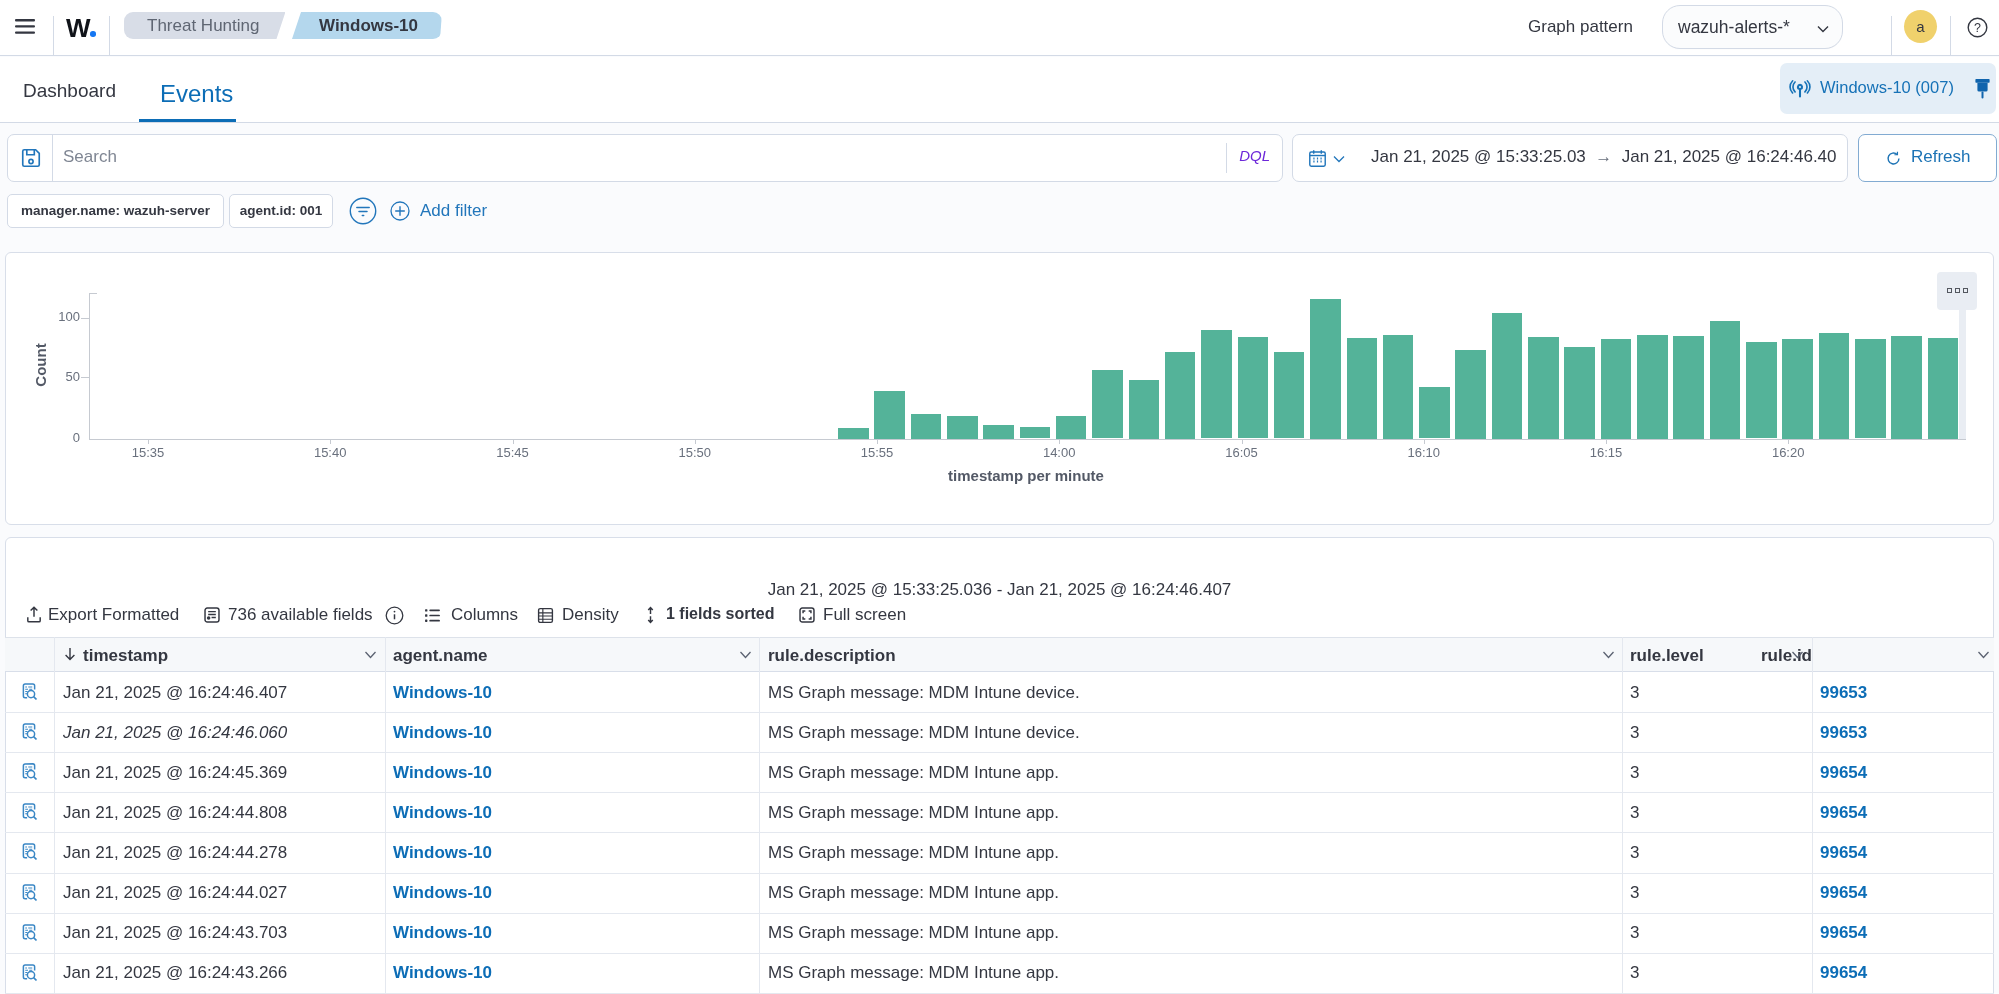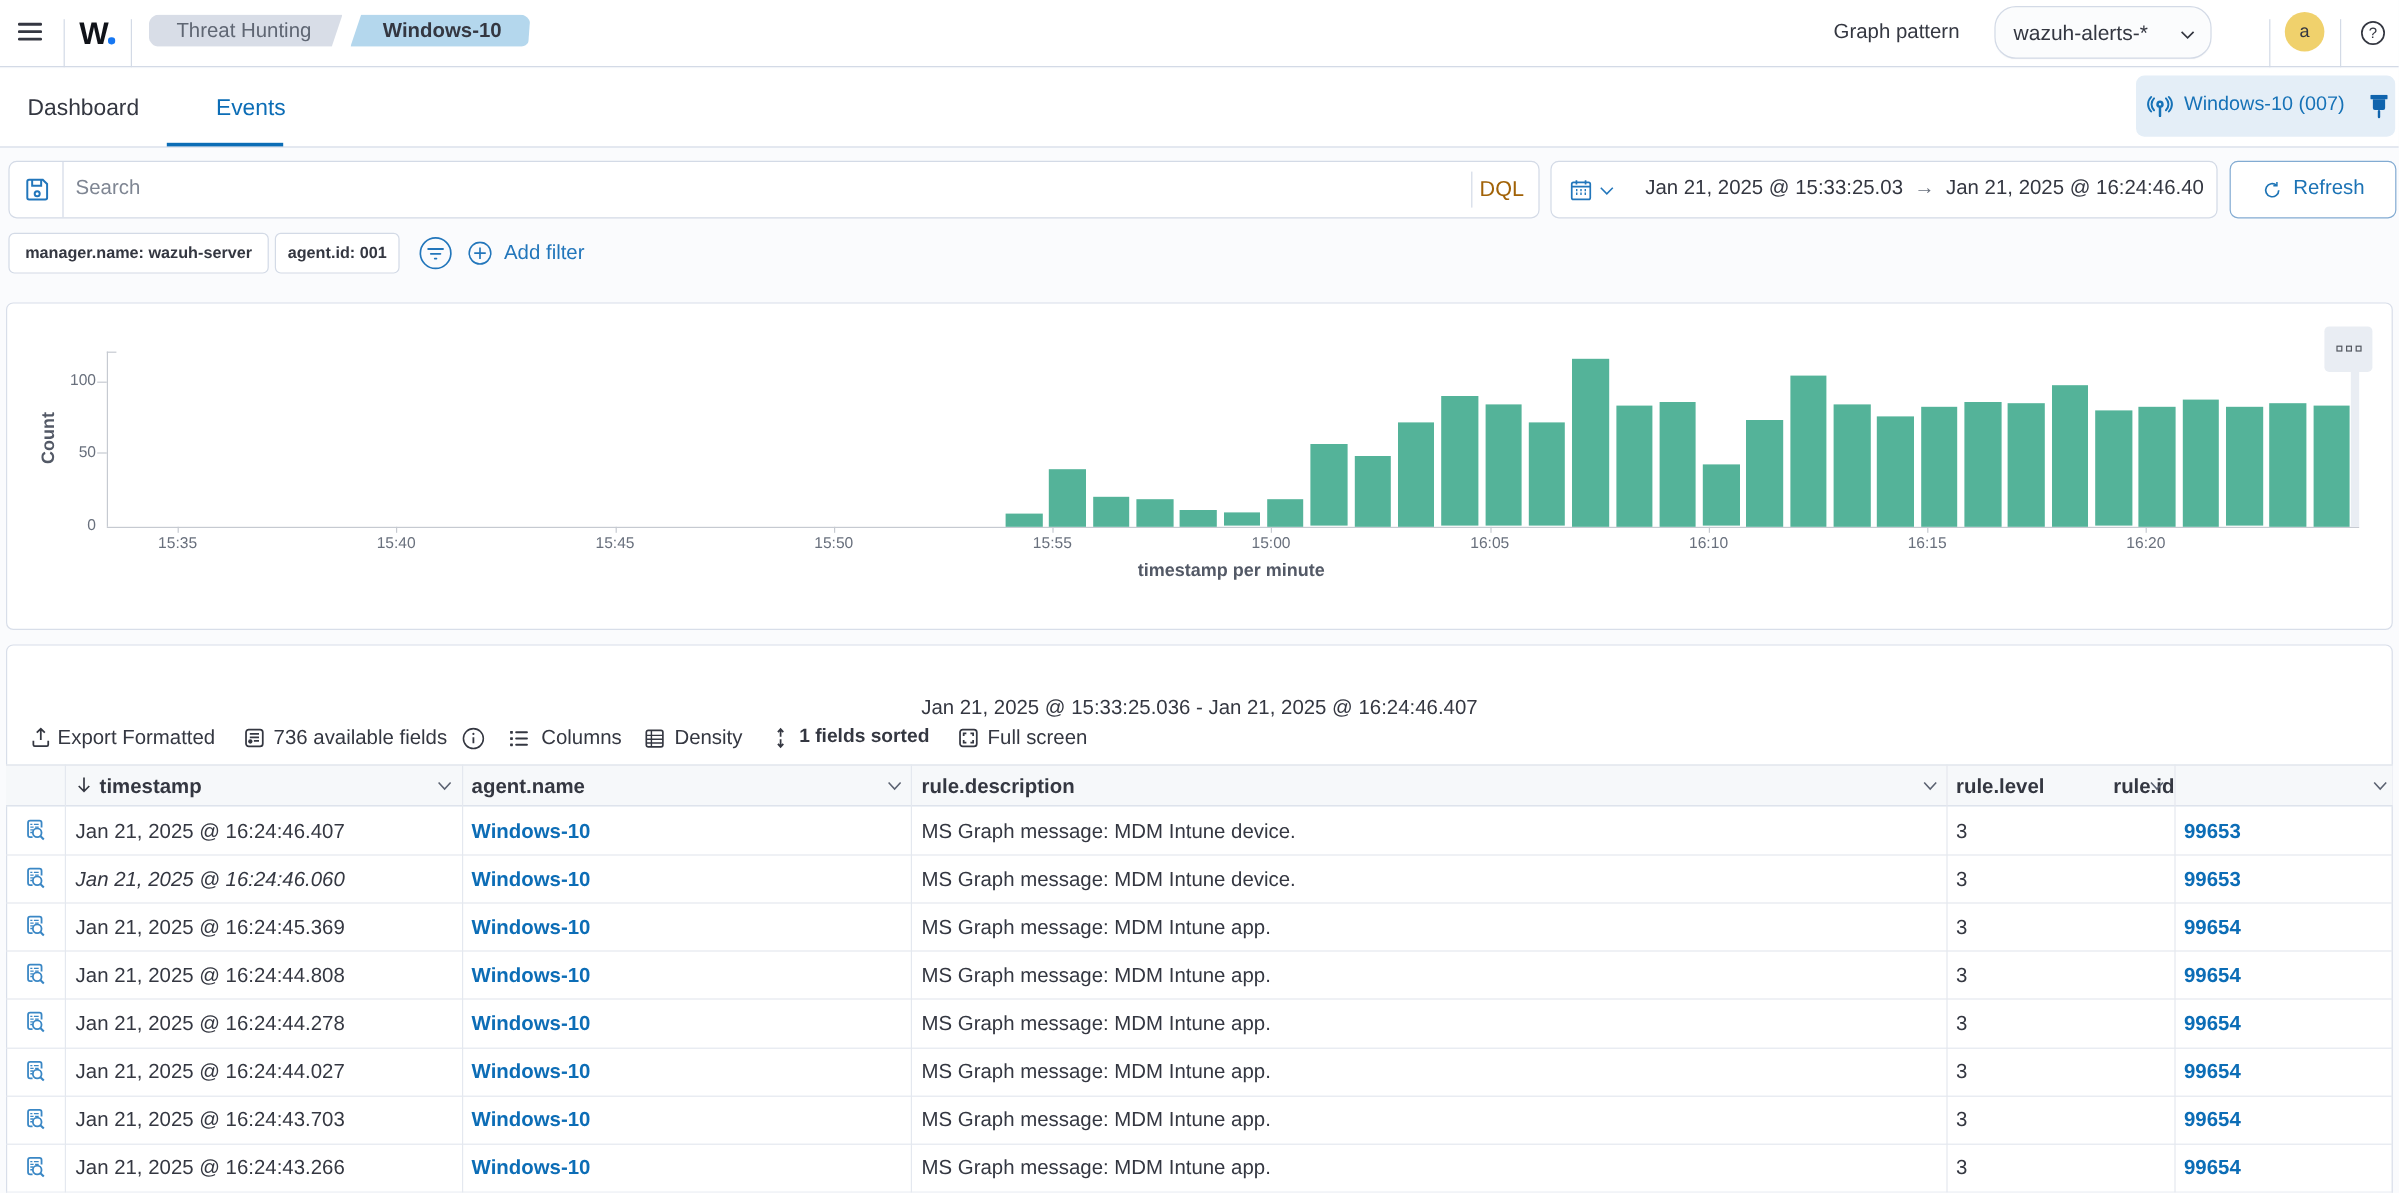--- a/index.html
+++ b/index.html
@@ -31,21 +31,21 @@
 </div>
 <div class="abs" style="left:1891px;top:16px;width:1px;height:40px;background:#d3dae6;"></div>
 <div class="abs" style="left:1904px;top:10px;width:33px;height:33px;border-radius:50%;background:#f0d16c;color:#343741;font-size:15px;text-align:center;line-height:33px;">a</div>
 <div class="abs" style="left:1950px;top:16px;width:1px;height:40px;background:#d3dae6;"></div>
 <svg class="abs" style="left:1967px;top:17px;" width="21" height="21" viewBox="0 0 21 21">
 <circle cx="10.5" cy="10.5" r="9.3" fill="none" stroke="#343741" stroke-width="1.4"></circle>
 <text x="10.5" y="15" text-anchor="middle" font-size="12.5" font-family="Liberation Sans" fill="#343741">?</text>
   </svg>
 <div class="abs" style="left:0;top:57px;width:1999px;height:66px;background:#fff;border-bottom:1px solid #d3dae6;"></div>
 <div class="abs" style="left:23px;top:80px;font-size:19px;color:#343741;">Dashboard</div>
-<div class="abs" style="left:160px;top:80px;font-size:19px;color:#0c6db6;font-weight:500;margin-left:20px;">Events</div>
+<div class="abs" style="left:160px;top:80px;font-size:24px;color:#0c6db6;font-weight:500;">Events</div>
 <div class="abs" style="left:139px;top:119px;width:97px;height:3px;background:#0c6db6;"></div>
 <div class="abs" style="left:1780px;top:63px;width:216px;height:51px;background:#e4eef7;border-radius:7px;">
 <svg class="abs" style="left:9px;top:15px;" width="22" height="22" viewBox="0 0 16 16" fill="#1672b7">
 <path d="M7.25 6.5a.75.75 0 1 1 1.5 0 .75.75 0 0 1-1.5 0Zm.75-2.25a2.25 2.25 0 0 0-.75 4.372V13.5a.75.75 0 0 0 1.5 0V8.622A2.25 2.25 0 0 0 8 4.25Z" stroke="none"></path>
 <path d="M4.82 3.32a.6.6 0 0 0-.849-.849 5.65 5.65 0 0 0 0 8.058.6.6 0 1 0 .848-.848 4.45 4.45 0 0 1 0-6.361Zm7.208-.849a.6.6 0 1 0-.848.849 4.45 4.45 0 0 1 0 6.36.6.6 0 1 0 .848.849 5.65 5.65 0 0 0 0-8.058Z" stroke="none"></path>
 <path d="M3.05 1.55a.6.6 0 1 0-.9-.79 8.62 8.62 0 0 0 0 10.98.6.6 0 1 0 .9-.79 7.42 7.42 0 0 1 0-9.4Zm10.8-.79a.6.6 0 1 0-.9.79 7.42 7.42 0 0 1 0 9.4.6.6 0 1 0 .9.79 8.62 8.62 0 0 0 0-10.98Z" stroke="none" transform="translate(0,1.1) scale(1,0.86)"></path>
 </svg>
 <div class="abs" style="left:40px;top:15px;font-size:16.5px;color:#1672b7;">Windows-10 (007)</div>
 <svg class="abs" style="left:195px;top:16px;" width="15" height="21" viewBox="0 0 15 21" fill="#1064ad">
 <rect x="0.4" y="0" width="14.2" height="3.8" rx="0.7"></rect>
@@ -56,21 +56,21 @@
 <div class="abs" style="left:7px;top:134px;width:1276px;height:48px;background:#fff;border:1px solid #d3dae6;border-radius:7px;">
 <div class="abs" style="left:0;top:0;width:45px;height:46px;border-right:1px solid #d3dae6;">
 <svg class="abs" style="left:11px;top:11px;" width="24" height="24" viewBox="0 0 16 16" fill="none" stroke="#2276bb" stroke-width="1.1">
 <path d="M2.5 3.5a1 1 0 0 1 1-1h7.6l2.4 2.4v7.6a1 1 0 0 1-1 1h-9a1 1 0 0 1-1-1v-9Z"></path>
 <path d="M5.2 2.6v3.2h5v-3.2"></path>
 <circle cx="8" cy="10.3" r="1.4"></circle>
 </svg>
     </div>
 <div class="abs" style="left:55px;top:12px;font-size:17px;color:#7f8693;">Search</div>
 <div class="abs" style="right:55px;top:8px;width:1px;height:30px;background:#d3dae6;"></div>
-<div class="abs" style="right:12px;top:12px;font-size:18px;color:#a16207;">DQL</div>
+<div class="abs" style="right:12px;top:12px;font-size:15px;color:#6d28d9;font-style:italic;">DQL</div>
 </div>
 <div class="abs" style="left:1292px;top:134px;width:556px;height:48px;background:#fff;border:1px solid #d3dae6;border-radius:7px;">
 <svg class="abs" style="left:15px;top:14px;" width="19" height="19" viewBox="0 0 16 16" fill="none" stroke="#2276bb" stroke-width="1.2">
 <rect x="1.5" y="2.5" width="13" height="12" rx="1.2"></rect>
 <path d="M1.5 5.5h13"></path>
       <path d="M4.8 1v3M11.2 1v3"></path>
 <g stroke-width="1.6">
         <path d="M4.5 8h1M7.5 8h1M10.5 8h1M4.5 10.5h1M7.5 10.5h1M10.5 10.5h1"></path>
       </g>
 </svg>
@@ -118,21 +118,21 @@
 <div class="abs" style="left:113.0px;top:194px;width:60px;text-align:center;font-size:13px;color:#69707d;">15:35</div>
 <div class="abs" style="left:325.2px;top:187.5px;width:1px;height:5px;background:#c6cad1;"></div>
 <div class="abs" style="left:295.2px;top:194px;width:60px;text-align:center;font-size:13px;color:#69707d;">15:40</div>
 <div class="abs" style="left:507.5px;top:187.5px;width:1px;height:5px;background:#c6cad1;"></div>
 <div class="abs" style="left:477.5px;top:194px;width:60px;text-align:center;font-size:13px;color:#69707d;">15:45</div>
 <div class="abs" style="left:689.8px;top:187.5px;width:1px;height:5px;background:#c6cad1;"></div>
 <div class="abs" style="left:659.8px;top:194px;width:60px;text-align:center;font-size:13px;color:#69707d;">15:50</div>
 <div class="abs" style="left:872.0px;top:187.5px;width:1px;height:5px;background:#c6cad1;"></div>
 <div class="abs" style="left:842.0px;top:194px;width:60px;text-align:center;font-size:13px;color:#69707d;">15:55</div>
 <div class="abs" style="left:1054.2px;top:187.5px;width:1px;height:5px;background:#c6cad1;"></div>
-<div class="abs" style="left:1024.2px;top:194px;width:60px;text-align:center;font-size:13px;color:#69707d;">15:00</div>
+<div class="abs" style="left:1024.2px;top:194px;width:60px;text-align:center;font-size:13px;color:#69707d;">14:00</div>
 <div class="abs" style="left:1236.5px;top:187.5px;width:1px;height:5px;background:#c6cad1;"></div>
 <div class="abs" style="left:1206.5px;top:194px;width:60px;text-align:center;font-size:13px;color:#69707d;">16:05</div>
 <div class="abs" style="left:1418.8px;top:187.5px;width:1px;height:5px;background:#c6cad1;"></div>
 <div class="abs" style="left:1388.8px;top:194px;width:60px;text-align:center;font-size:13px;color:#69707d;">16:10</div>
 <div class="abs" style="left:1601.0px;top:187.5px;width:1px;height:5px;background:#c6cad1;"></div>
 <div class="abs" style="left:1571.0px;top:194px;width:60px;text-align:center;font-size:13px;color:#69707d;">16:15</div>
 <div class="abs" style="left:1783.2px;top:187.5px;width:1px;height:5px;background:#c6cad1;"></div>
 <div class="abs" style="left:1753.2px;top:194px;width:60px;text-align:center;font-size:13px;color:#69707d;">16:20</div>
 <div class="abs" style="left:941px;top:216px;width:160px;text-align:center;font-size:15px;font-weight:700;color:#535966;">timestamp per minute</div>
 <div class="abs" style="left:833.0px;top:176.5px;width:30.5px;height:11.0px;background:#54b399;"></div>

